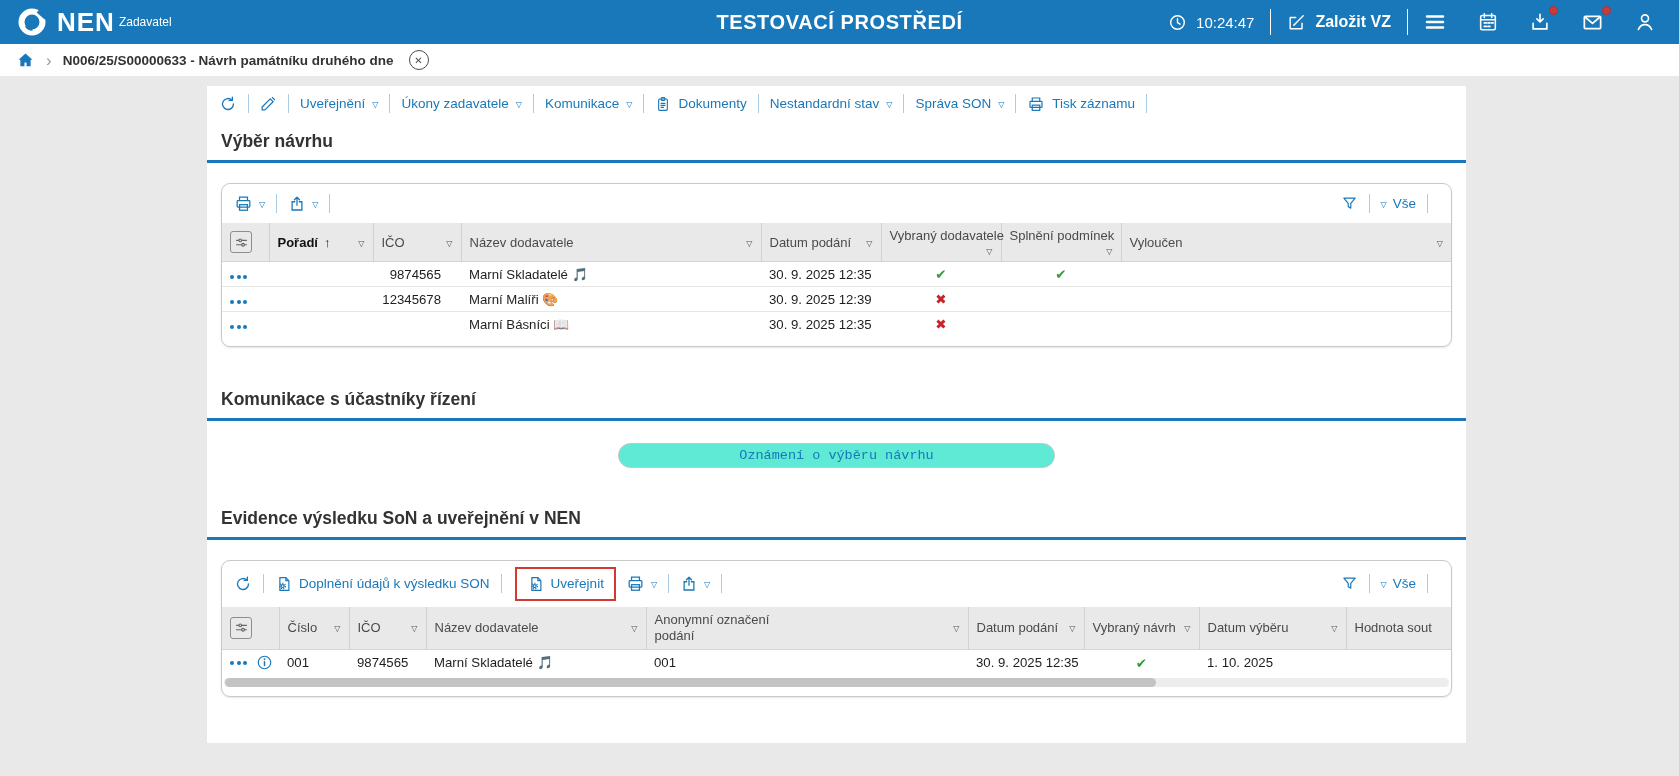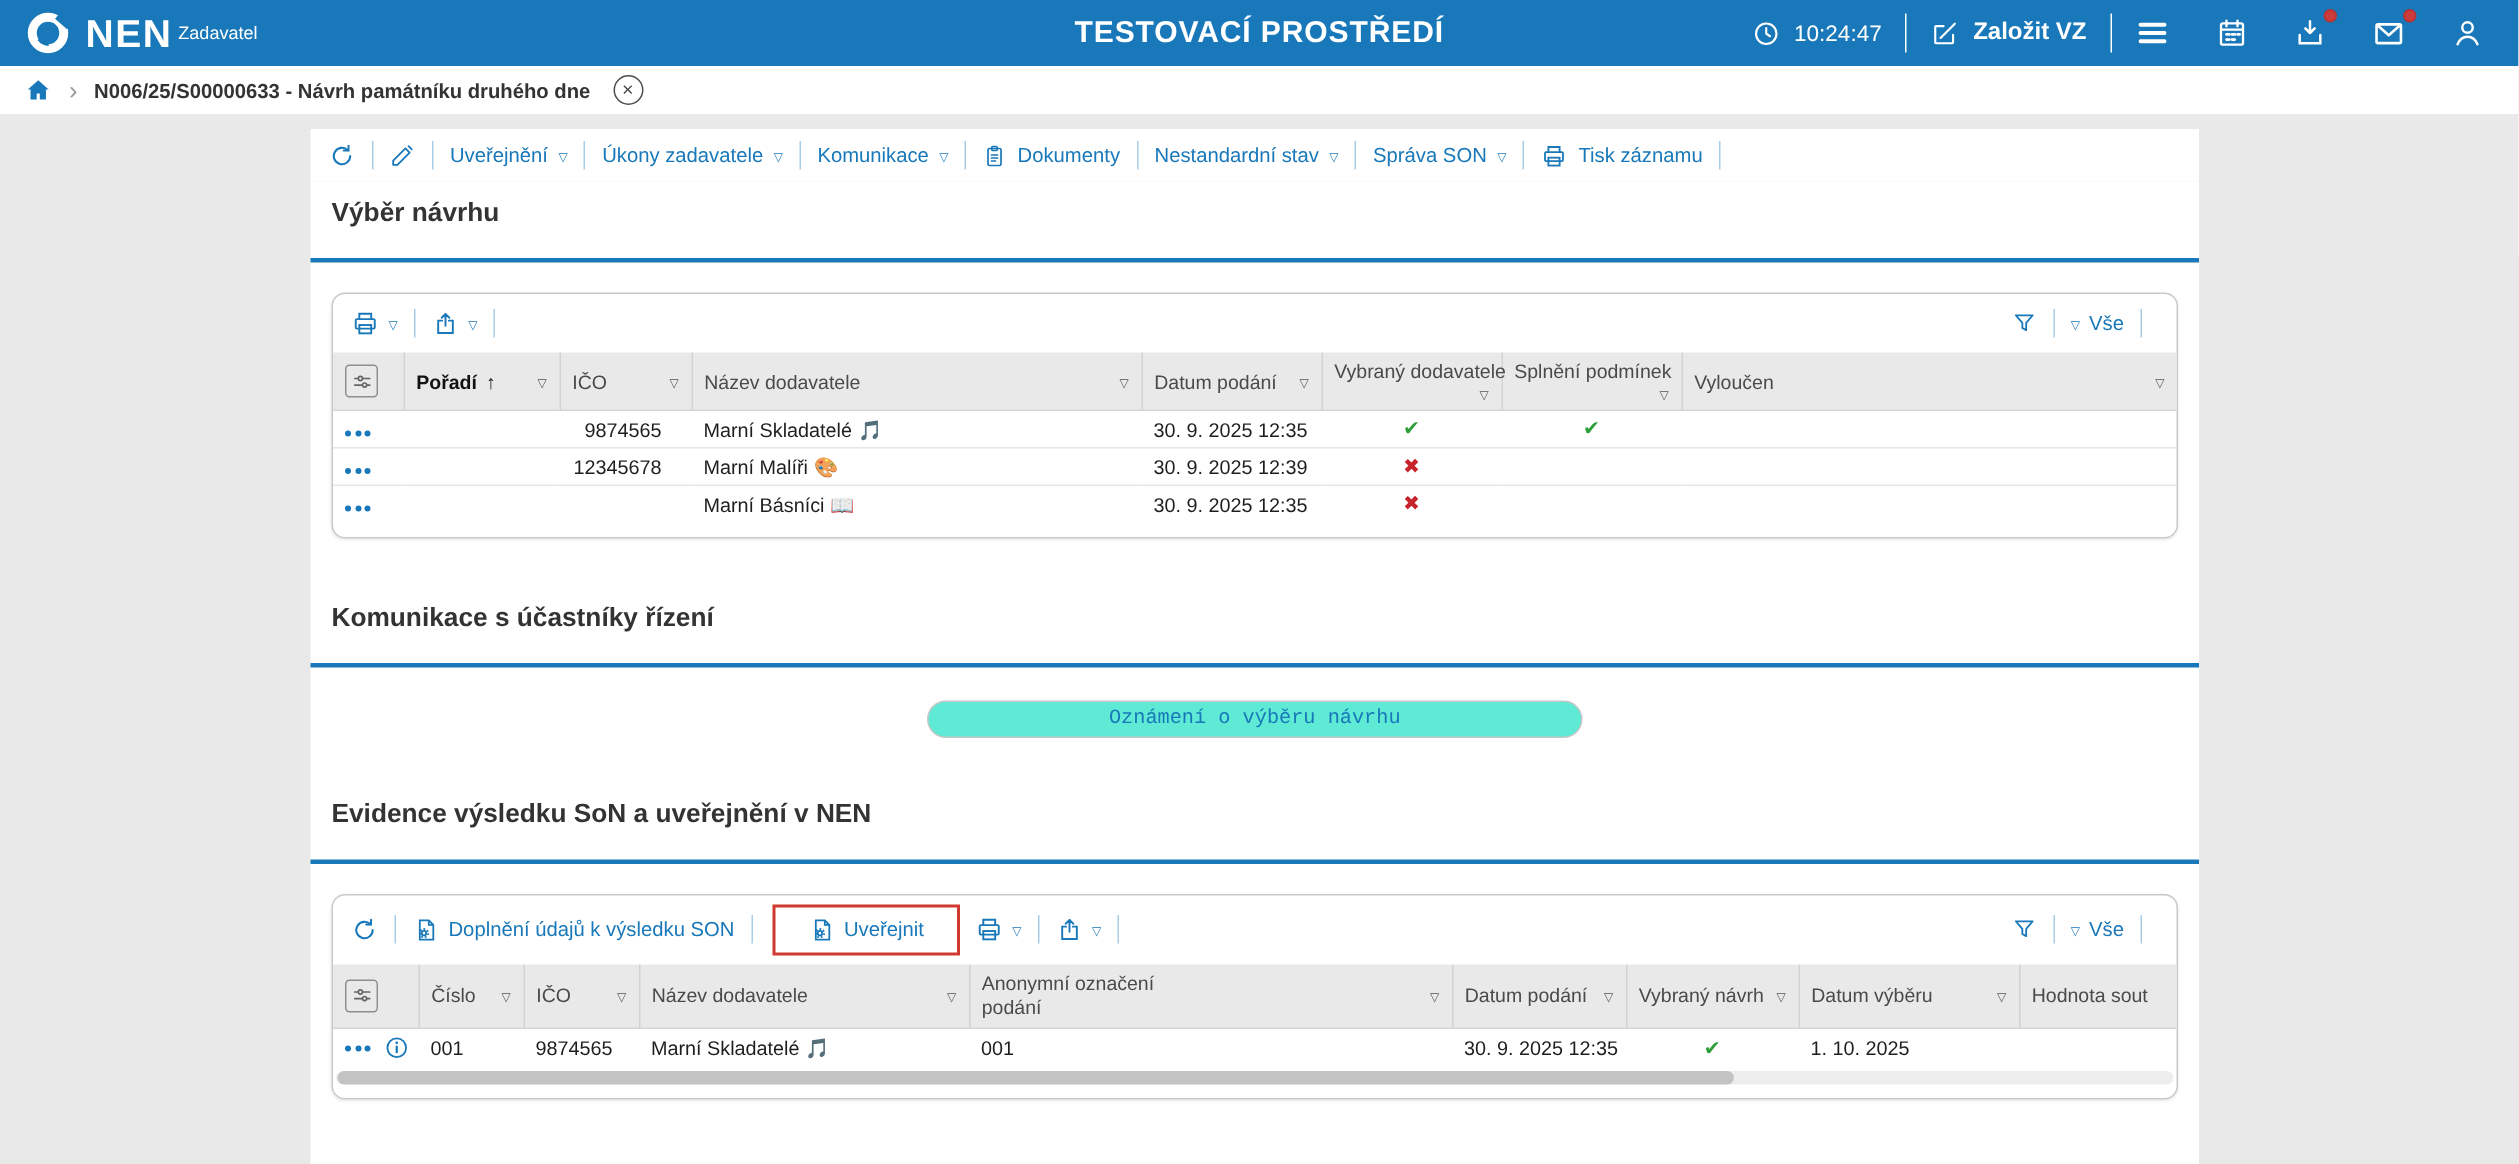--- a/index.html
+++ b/index.html
@@ -44,31 +44,31 @@
 
   
   .tabs { display:flex; margin-top:15px; height:29px; }
   .tab { background:linear-gradient(#2287c6,#1470aa); color:#fff; font-size:13px; font-weight:bold;
          display:flex; align-items:center; padding:0 31px 0 18px; margin-right:3px; cursor:pointer;
          clip-path:polygon(0 0, calc(100% - 13px) 0, 100% 100%, 0 100%); }
   .tab.active { background:#fff; color:#1d2f42; }
 
   
   .panel { background:#fff; padding-bottom:46px; }
-  .section-head { padding:10px 14px 20px; border-bottom:3px solid #1878b9; }
+  .section-head { padding:10px 14px 8px; border-bottom:3px solid #1878b9; }
   .section-head h2 { margin:0; font-size:17.5px; color:#333; }
   .sh2 { padding-top:42px; }
   .sh3 { padding-top:34px; }
 
   .grid-box { margin:20px 14px 0; border:1px solid #c9c9c9; border-radius:9px; padding-bottom:9px; overflow:hidden; box-shadow:0 1px 2px rgba(0,0,0,.10); }
   .grid-toolbar { display:flex; align-items:center; padding:10px 12px; color:#1878b9; font-size:13.5px; }
   .grid-toolbar.tall { padding:12px 12px; }
   .gtb-item { display:flex; align-items:center; gap:6px; white-space:nowrap; cursor:pointer; }
   .gtb-right { margin-left:auto; display:flex; align-items:center; }
-  .annotation { display:flex; align-items:center; gap:7px; border:2px solid #d03a30; padding:6px 22px; margin:-6px 2px; }
+  .annotation { display:flex; align-items:center; gap:7px; border:2px solid #d03a30; padding:6px 10px; margin:-6px 2px; }
 
   table { width:100%; border-collapse:collapse; table-layout:fixed; }
   thead th { background:#e9e9e9; border-left:1px solid #d2d2d2; font-weight:normal; font-size:13px; color:#4a4a4a;
              text-align:left; padding:5px 8px; vertical-align:middle; white-space:nowrap; }
   thead th:first-child { border-left:none; }
   .thcaret { float:right; font-size:8px; color:#555; margin-top:4px; margin-left:4px; }
   .th-wrap { display:inline-block; max-width:132px; white-space:normal; line-height:1.25; vertical-align:middle; }
   tbody td { font-size:13.2px; color:#1e1e1e; padding:4px 8px; border-top:1px solid #e6e6e6;
              white-space:nowrap; overflow:hidden; height:25px; vertical-align:middle; }
   tbody tr:first-child td { border-top:1px solid #d6d6d6; }

